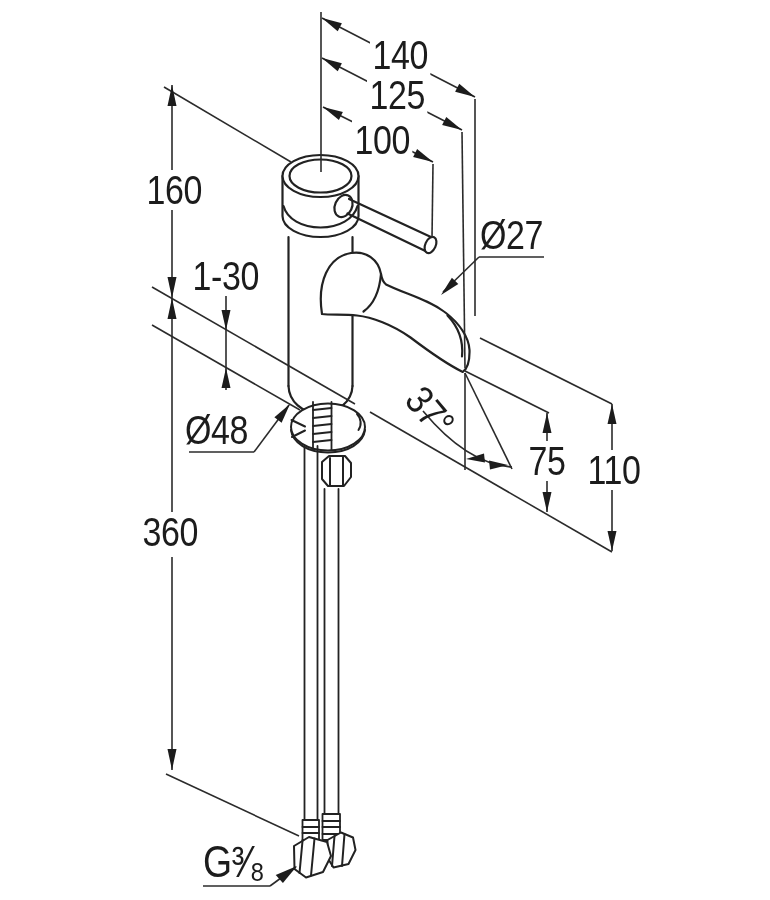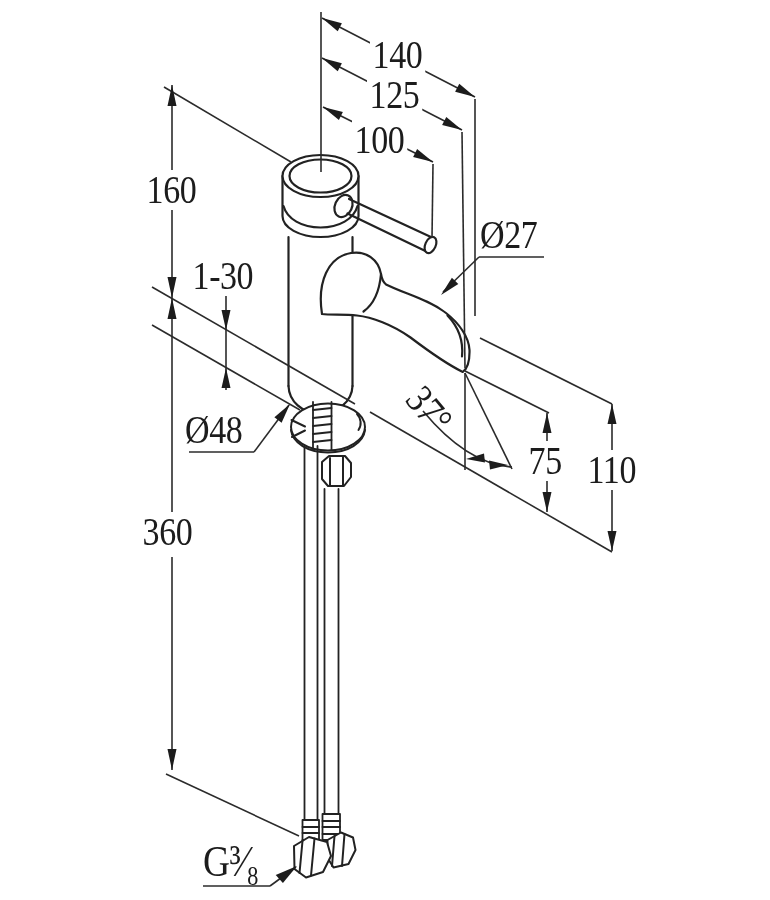--- a/index.html
+++ b/index.html
@@ -1,20 +1,20 @@
 <!DOCTYPE html>
 <html><head>
 <meta charset="utf-8">
 <style>
   html,body{margin:0;padding:0;background:#ffffff;}
   #canvas{
     position:relative;
     width:770px;height:900px;
     background:#ffffff;
-    font-family:Liberation Serif, serif;
+    font-family:Liberation Sans, sans-serif;
     overflow:hidden;
   }
   #drawing-svg{position:absolute;left:0;top:0;}
   .dim-label{
     position:absolute;
     font-size:40px;
     line-height:1;
     color:#1c1c1c;
     white-space:nowrap;
     transform:scaleX(0.85);

